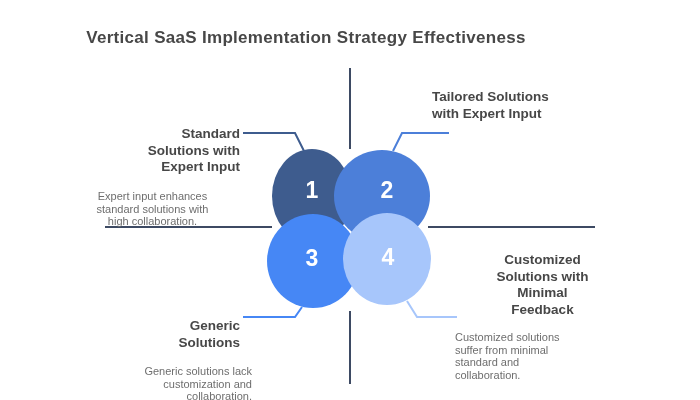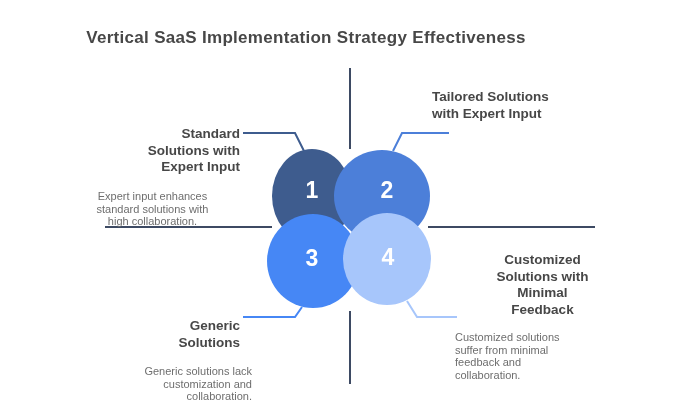--- a/index.html
+++ b/index.html
@@ -79,16 +79,16 @@
   <div class="q-desc align-right bl-d">Generic solutions lack
 customization and
 collaboration.</div>
 
   <div class="q-heading br-h">Customized
 Solutions with
 Minimal
 Feedback</div>
   <div class="q-desc br-d">Customized solutions
 suffer from minimal
-feedback and
+standard and
 collaboration.</div>
 
 </div>
 
 </body></html>

